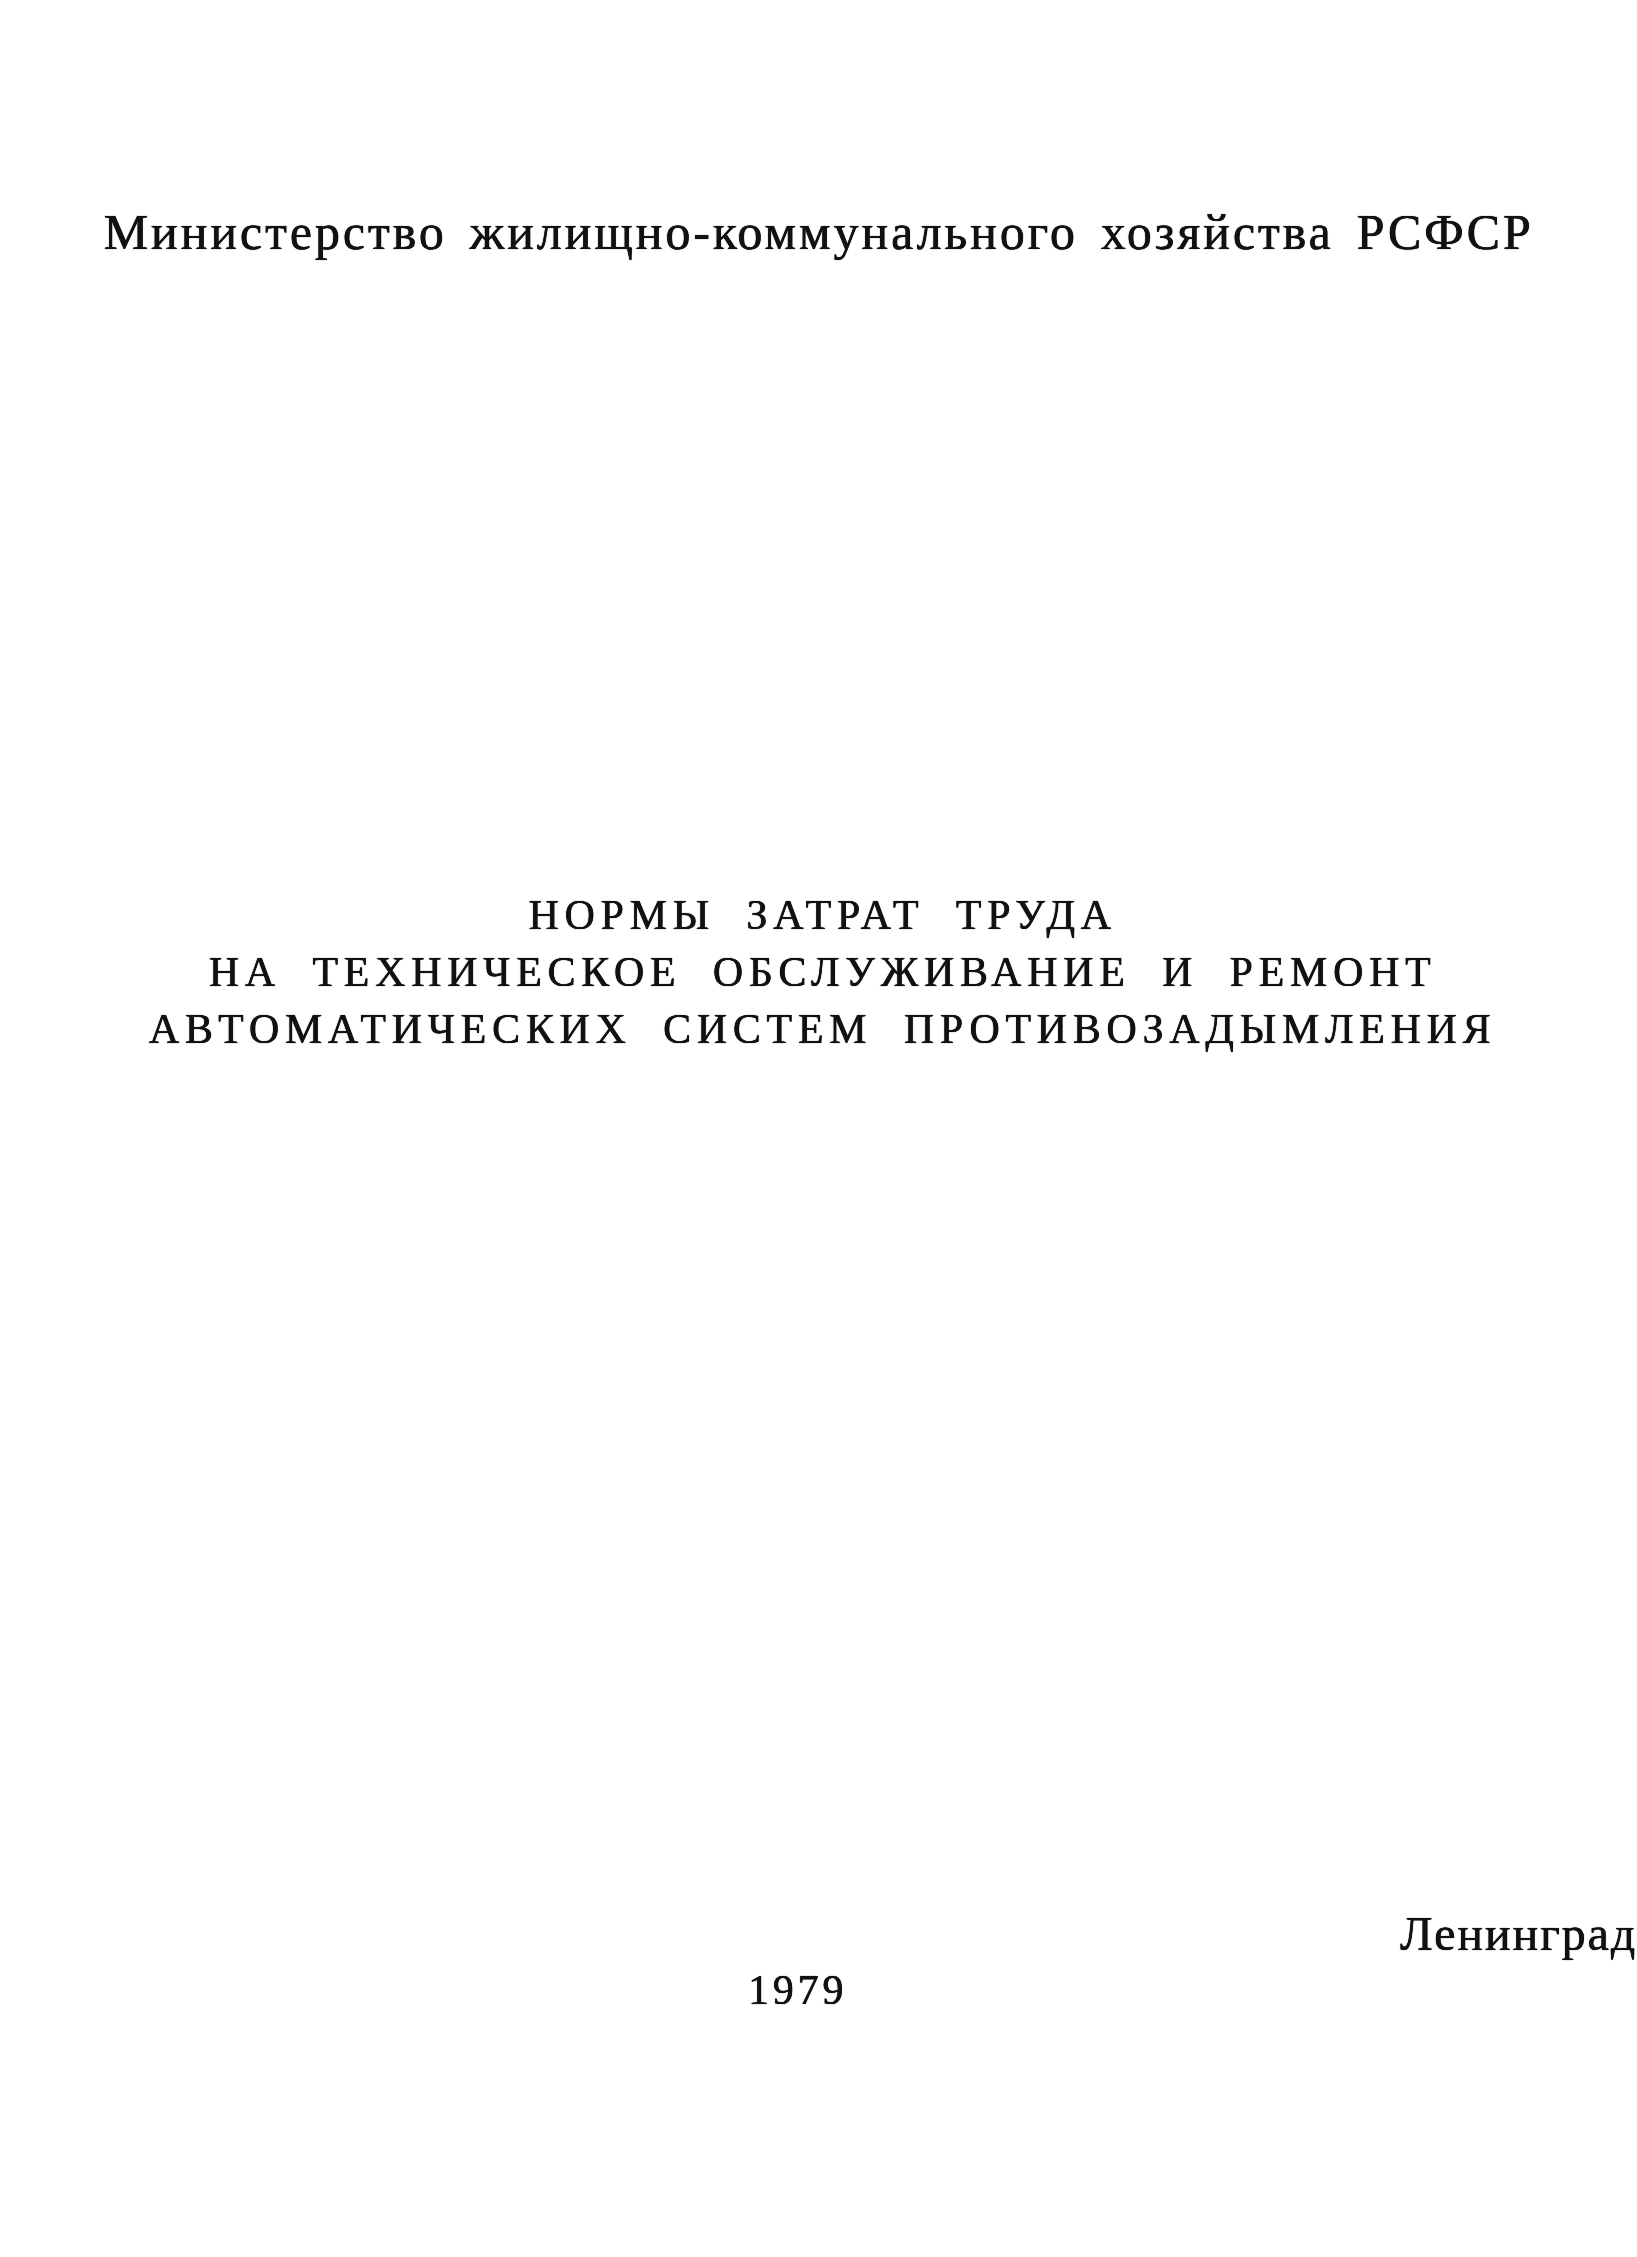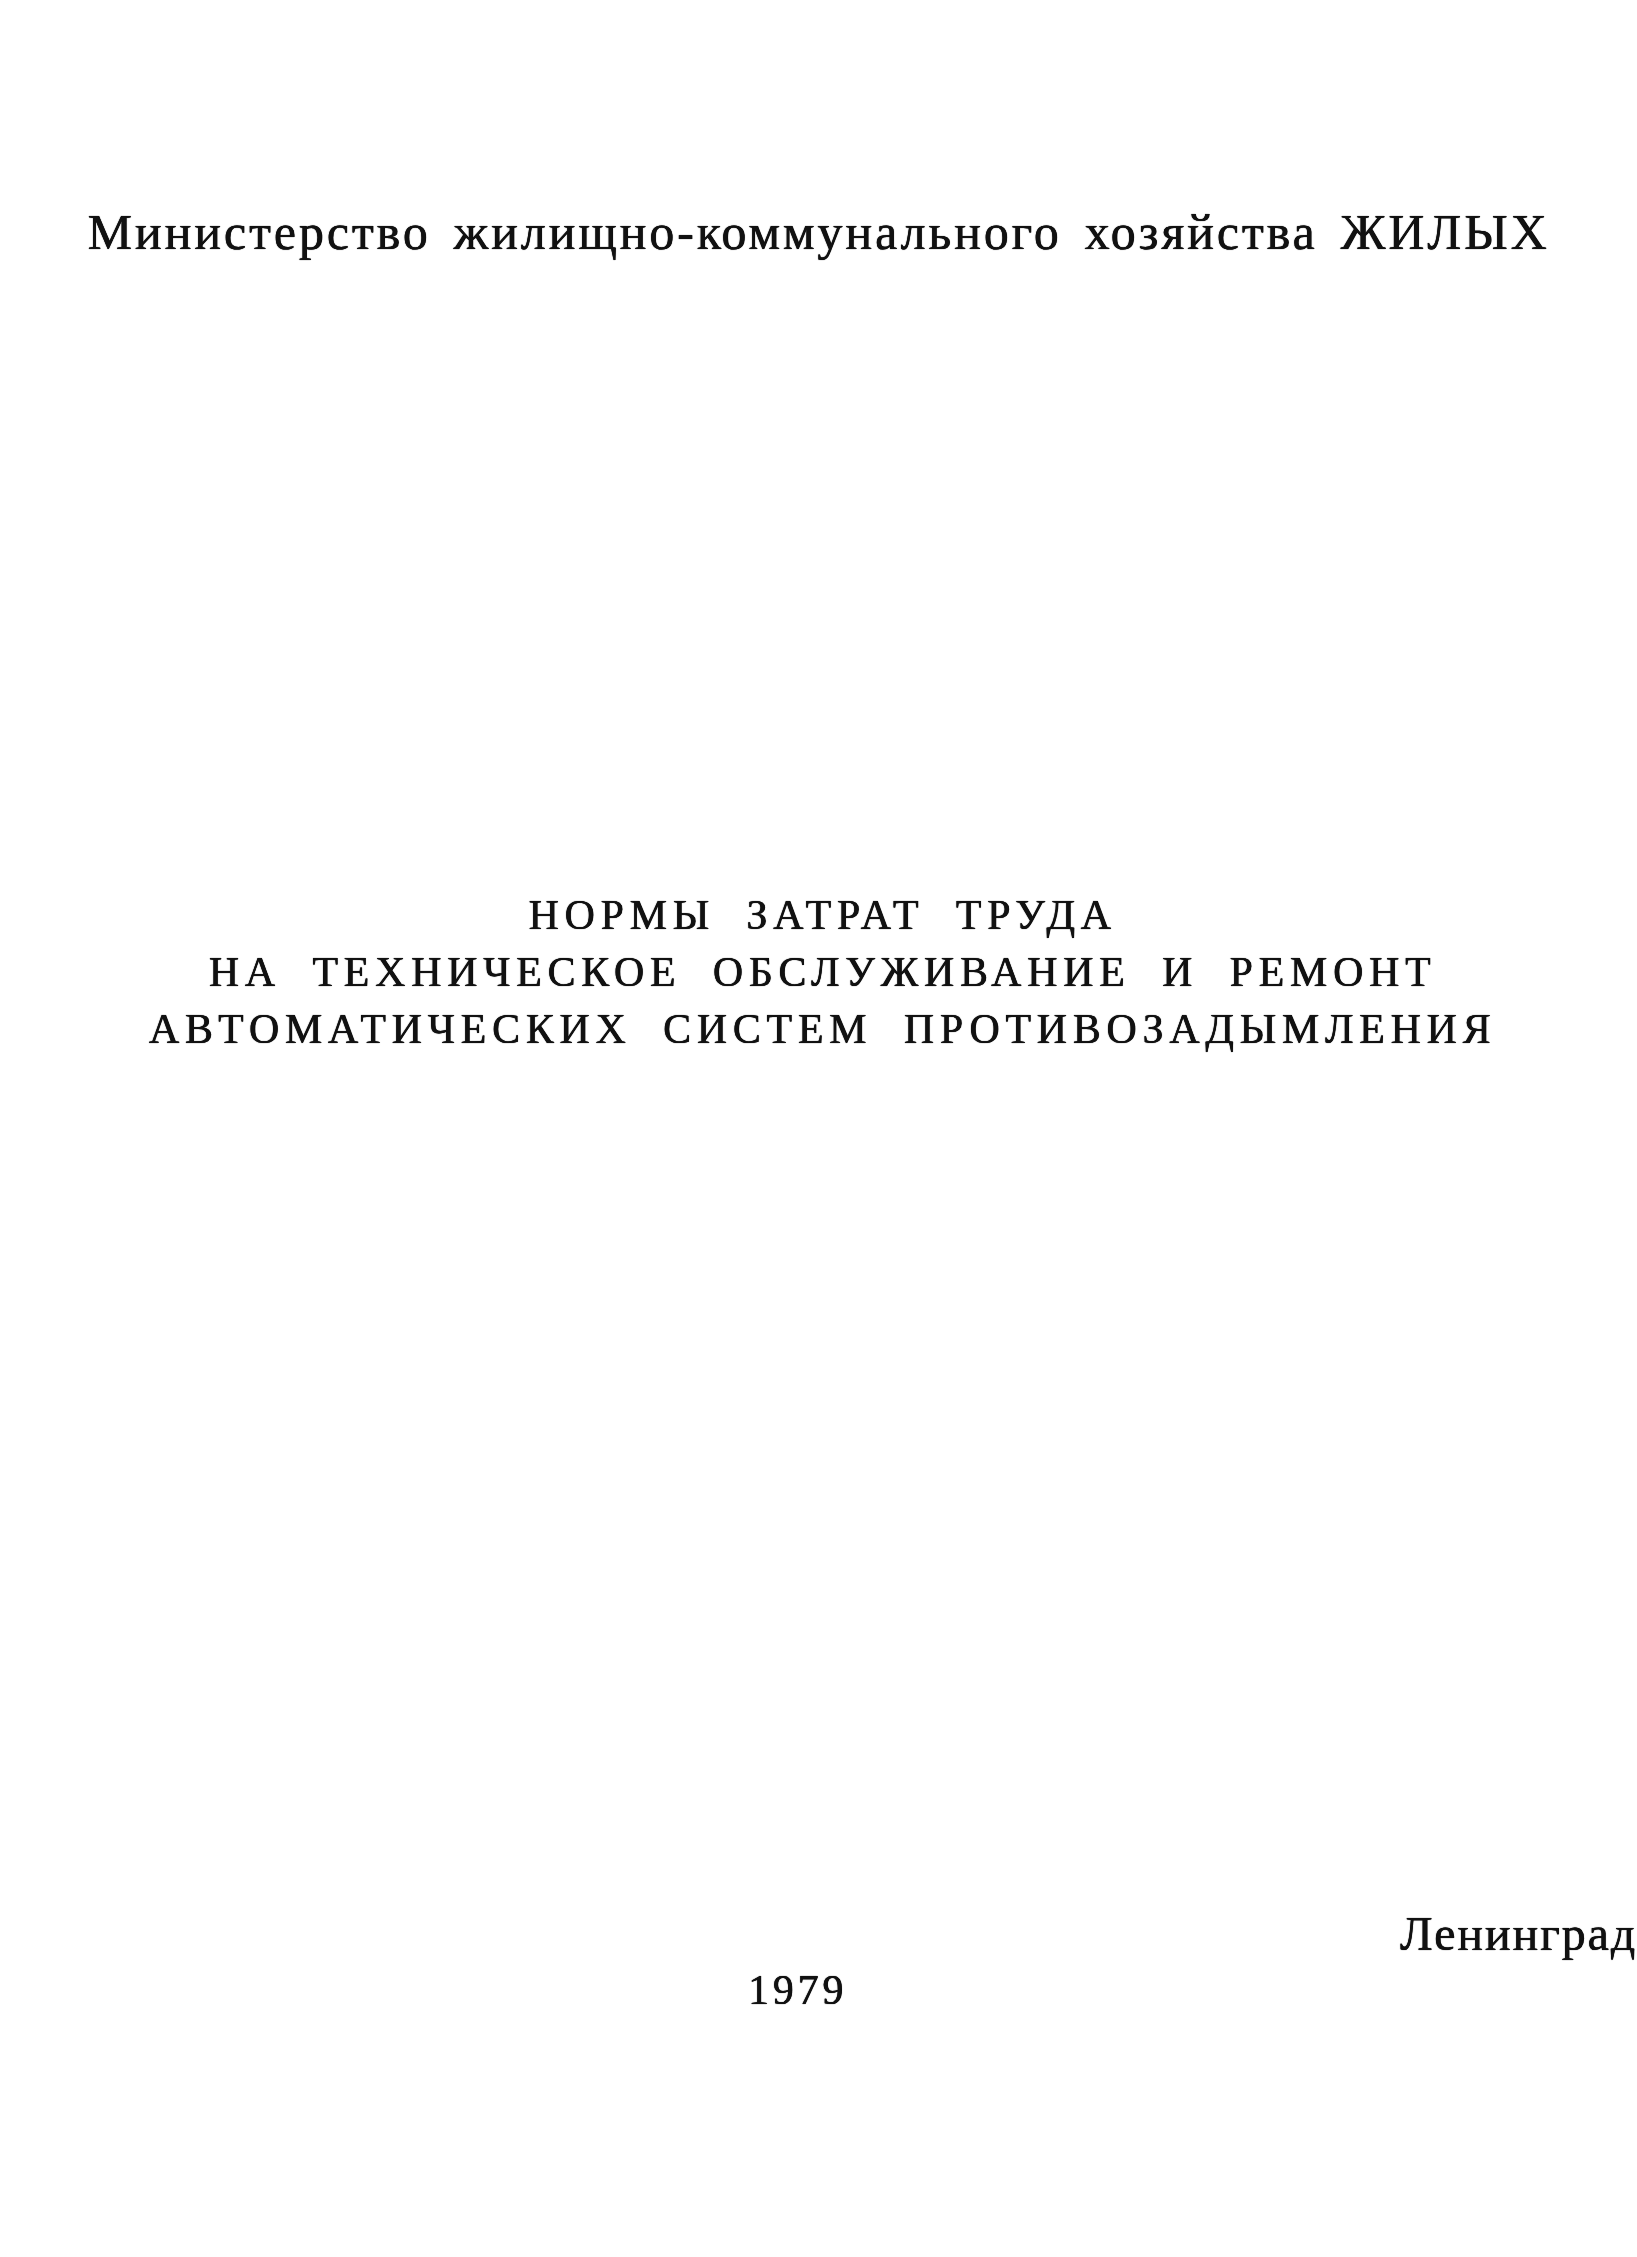--- a/index.html
+++ b/index.html
@@ -69,21 +69,21 @@
     line-height: 48px;
     margin-top: 5.7px;
     transform: translateX(-21px);
   }
 </style>
 </head>
 <body>
 
 <div class="page">
 
-  <div class="ministry-header scan-text">Министерство жилищно-коммунального хозяйства ЖИЛЫХ</div>
+  <div class="ministry-header scan-text">Министерство жилищно-коммунального хозяйства РСФСР</div>
 
   <div class="title-block">
     <div class="title-line scan-text">НОРМЫ ЗАТРАТ ТРУДА</div>
     <div class="title-line scan-text">НА ТЕХНИЧЕСКОЕ ОБСЛУЖИВАНИЕ И РЕМОНТ</div>
     <div class="title-line scan-text">АВТОМАТИЧЕСКИХ СИСТЕМ ПРОТИВОЗАДЫМЛЕНИЯ</div>
   </div>
 
   <div class="imprint">
     <div class="imprint-city scan-text">Ленинград</div>
     <div class="imprint-year scan-text">1979</div>

